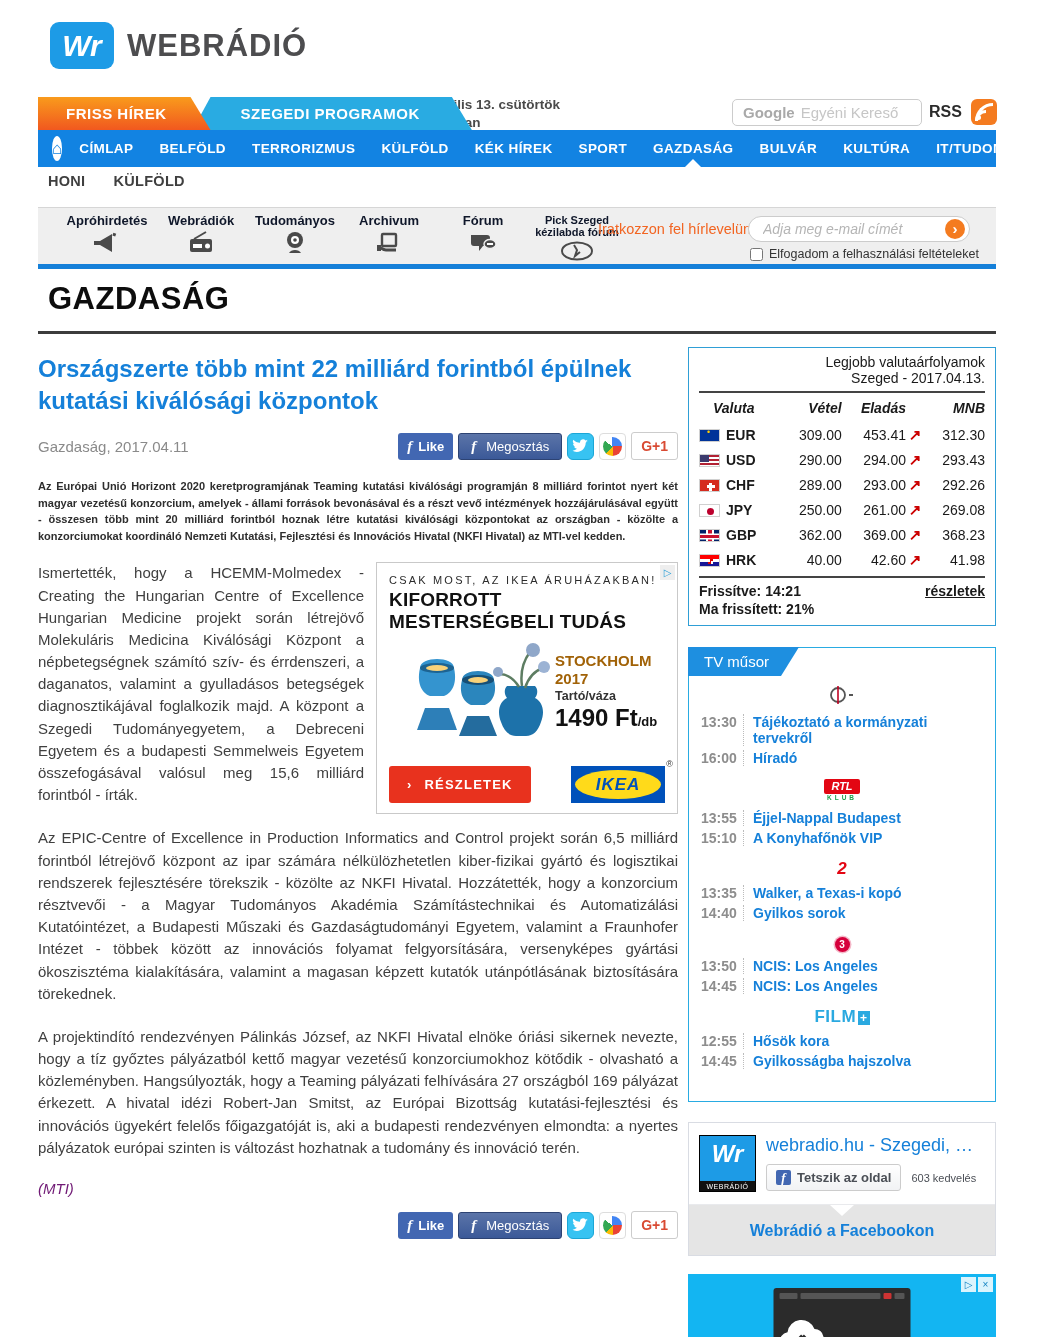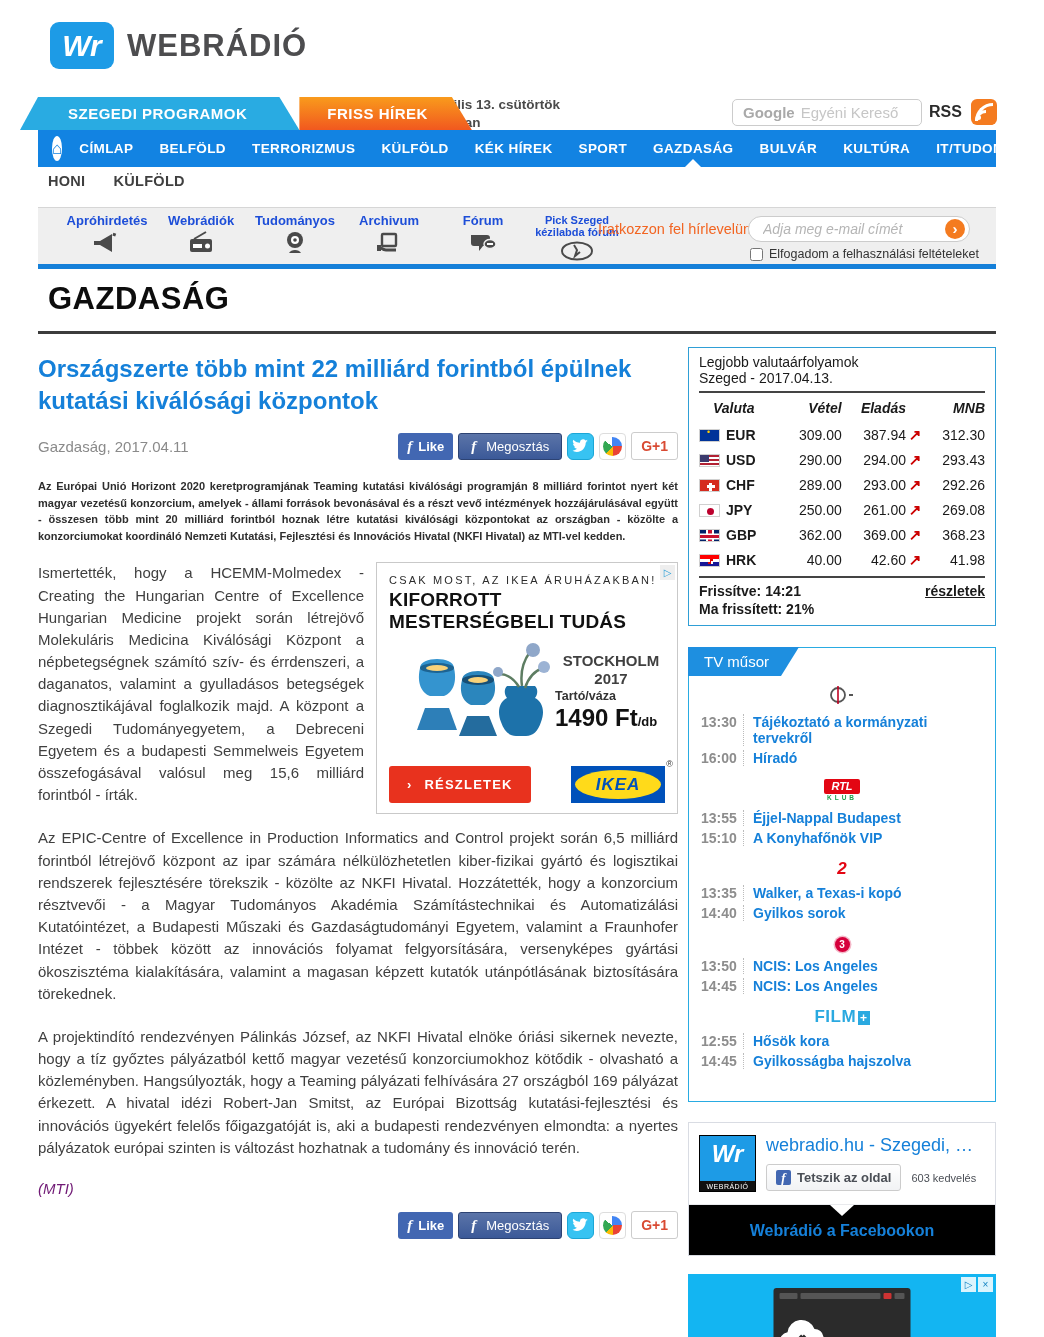--- a/index.html
+++ b/index.html
@@ -35,21 +35,21 @@
   .home-btn { width:25px; height:25px; border-radius:50%; background:#fff; color:#1283e2; display:flex; align-items:center; justify-content:center; font-size:17px; font-weight:bold; margin-right:4px; cursor:pointer; }
   .nav-item { color:#fff; font-weight:bold; font-size:13.5px; letter-spacing:.4px; height:37px; line-height:37px; padding:0 13px; position:relative; cursor:pointer; white-space:nowrap; }
   .nav-item.active::after { content:""; position:absolute; bottom:0; left:50%; transform:translateX(-50%); border-left:8px solid transparent; border-right:8px solid transparent; border-bottom:8px solid #fff; }
 
   .subnav { position:absolute; left:48px; top:173px; display:flex; gap:28px; }
   .subnav span { font-weight:bold; font-size:14.5px; color:#3f3f3f; letter-spacing:.3px; cursor:pointer; }
 
   .toolbar { position:absolute; left:38px; top:207px; width:958px; height:62px; background:#efefef; border-top:1px solid #d6d6d6; border-bottom:5px solid #1580d9; }
   .tool-items { position:absolute; left:22px; top:6px; display:flex; }
   .tool-item { width:94px; text-align:center; cursor:pointer; }
-  .tool-item .tlabel { font-size:13px; color:#1d4ed8; font-weight:bold; display:block; line-height:1.1; }
+  .tool-item .tlabel { font-size:13px; color:#0f172a; font-weight:bold; display:block; line-height:1.1; }
   .tool-item .tlabel.small { font-size:11px; }
   .tool-item svg { margin-top:3px; }
   .nl-label { position:absolute; left:560px; top:13px; color:#f26522; font-size:14.5px; }
   .nl-inputwrap { position:absolute; left:710px; top:8px; width:222px; height:26px; border:1px solid #ccc; border-radius:13px; background:#fff; display:flex; align-items:center; padding:0 4px 0 14px; }
   .nl-input { border:none; outline:none; flex:1; min-width:0; font-style:italic; font-size:14px; color:#888; font-family:inherit; }
   .nl-input::placeholder { color:#b5b5b5; }
   .nl-arrow { width:20px; height:20px; border-radius:50%; background:#f47b20; color:#fff; font-size:15px; font-weight:bold; display:flex; align-items:center; justify-content:center; cursor:pointer; line-height:1; padding-bottom:2px; }
   .nl-consent { position:absolute; left:712px; top:39px; display:flex; align-items:center; gap:6px; font-size:12.5px; color:#333; }
   .nl-consent input { width:13px; height:13px; }
 
@@ -79,34 +79,34 @@
   .source { font-style:italic; font-size:15px; color:#701a75; margin-bottom:14px; }
   .social-row2 { display:flex; justify-content:flex-end; margin:4px 0 30px; }
 
   
   .ikea-ad { float:right; width:302px; height:252px; border:1px solid #c9c9c9; margin:0 0 8px 12px; position:relative; background:#fff; cursor:pointer; }
   .adchoices { position:absolute; top:2px; right:2px; width:15px; height:15px; background:#eee; color:#2a9fd8; font-size:10px; text-align:center; line-height:15px; }
   .ikea-kicker { font-size:11px; letter-spacing:2.2px; color:#2b2b2b; margin:11px 12px 3px; }
   .ikea-headline { font-size:19px; font-weight:800; color:#111; margin:0 12px; line-height:1.12; letter-spacing:.2px; }
   .ikea-body { position:relative; height:112px; margin:6px 10px 0; }
   .ikea-info { position:absolute; right:0; top:14px; width:112px; }
-  .ikea-prod { font-size:15px; font-weight:800; color:#404040; line-height:1.2;text-align:center; }
+  .ikea-prod { font-size:15px; font-weight:800; color:#a16207; line-height:1.2; }
   .ikea-sub { font-size:12.5px; color:#333; margin:1px 0 3px;font-weight:bold; }
   .ikea-price { font-size:24px; font-weight:800; color:#111; line-height:1; }
   .ikea-price span { font-size:13px; }
   .ikea-bottom { position:absolute; bottom:10px; left:12px; right:12px; display:flex; justify-content:space-between; align-items:center; }
   .reszletek { background:#e8321e; color:#fff; padding:11px 18px; border-radius:3px; font-size:13px; font-weight:bold; letter-spacing:1.2px; display:flex; gap:12px; align-items:center; cursor:pointer; }
   .ikea-logo { width:94px; height:37px; background:#0051ba; position:relative; display:flex; align-items:center; justify-content:center; }
   .ikea-oval { width:86px; height:29px; background:#ffda1a; border-radius:50%; display:flex; align-items:center; justify-content:center; }
   .ikea-word { color:#0051ba; font-weight:bold; font-style:italic; font-size:17px; letter-spacing:1px; }
   .ikea-reg { position:absolute; top:-7px; right:-8px; font-size:9px; color:#333; }
 
   
   .rates { border:1px solid #2f9fd6; padding:6px 10px 8px; margin-bottom:21px; color:#1a1a1a; }
-  .rates-title { text-align:left; font-size:14px; }
+  .rates-title { text-align:right; font-size:14px; }
   .rates-rule { border-top:2px solid #444; margin:5px 0 4px; }
   .rates table { width:100%; border-collapse:collapse; font-size:14px; }
   .rates th { font-style:italic; font-weight:bold; padding:3px 0 6px; }
   .rates td { padding:3.5px 0; }
   .num { text-align:right; }
   .flag { display:inline-block; width:21px; height:13px; vertical-align:-2px; margin-right:6px; border:1px solid #d0d0d0; }
   .flag-eur { background:#039; position:relative; }
   .flag-eur::after { content:"•"; position:absolute; color:#fc0; font-size:9px; left:7px; top:-3px; }
   .flag-usd { background:repeating-linear-gradient(#b22234 0 2px,#fff 2px 4px); position:relative; }
   .flag-usd::after { content:""; position:absolute; left:0; top:0; width:9px; height:7px; background:#3c3b6e; }
@@ -146,21 +146,21 @@
   .fb { border:1px solid #d9dce3; margin-bottom:18px; background:#fff; }
   .fb-card { padding:12px 10px; display:flex; gap:10px; }
   .fb-avatar { width:57px; height:57px; border:1px solid #000; background:#1d9be6; flex:none; position:relative; cursor:pointer; }
   .fb-avatar .wr { position:absolute; top:4px; left:0; right:0; text-align:center; color:#fff; font-weight:bold; font-style:italic; font-size:24px; }
   .fb-avatar .wrname { position:absolute; bottom:0; left:0; right:0; background:#111; color:#fff; font-size:7px; text-align:center; letter-spacing:.5px; padding:1.5px 0; }
   .fb-title { color:#1580d9; font-size:18px; margin-bottom:8px; cursor:pointer; white-space:nowrap; overflow:hidden; }
   .fb-actions { display:flex; gap:10px; align-items:center; }
   .fb-like-btn { border:1px solid #ccc; background:linear-gradient(#fff,#f1f2f4); border-radius:3px; padding:5px 9px; font-size:13px; font-weight:bold; color:#4b4f56; display:flex; gap:6px; align-items:center; cursor:pointer; }
   .fb-like-btn .f { color:#fff; background:#4267b2; width:15px; height:15px; border-radius:2px; text-align:center; line-height:15px; font-family:"Liberation Serif", serif; font-style:italic; font-weight:bold; }
   .fb-likes { font-size:11px; color:#4b4f56; }
-  .fb-footer { background:#000000; border-top:1px solid #e9eaed; text-align:center; padding:17px 0 15px; position:relative; }
+  .fb-footer { background:#e5e5e5; border-top:1px solid #e9eaed; text-align:center; padding:17px 0 15px; position:relative; }
   .fb-footer::before { content:""; position:absolute; top:0; left:50%; transform:translateX(-50%); border-left:12px solid transparent; border-right:12px solid transparent; border-top:11px solid #fff; }
   .fb-footer span { color:#1580d9; font-weight:bold; font-size:16px; cursor:pointer; }
 
   
   .vimeo { background:#13b5f2; height:250px; position:relative; cursor:pointer; }
   .vimeo-corner { position:absolute; top:3px; right:3px; display:flex; gap:2px; }
   .vimeo-corner i { width:15px; height:15px; background:rgba(255,255,255,.85); color:#1283c2; font-size:10px; font-style:normal; text-align:center; line-height:15px; }
   .vimeo-player { position:absolute; left:50%; transform:translateX(-50%); top:14px; width:137px; height:109px; background:#2b2b2b; border-radius:3px; }
   .vp-bar { position:absolute; top:5px; left:6px; right:6px; height:6px; display:flex; gap:3px; }
   .vp-bar b { flex:1; background:#555; border-radius:1px; }
@@ -170,22 +170,22 @@
 <body>
 
 <div class="page">
 
   <div class="logo">
     <div class="logo-mark">Wr</div>
     <div class="logo-text">WEBRÁDIÓ</div>
   </div>
 
   <div class="tabs">
+    <div class="tab tab-orange">FRISS HÍREK</div>
     <div class="tab tab-blue">SZEGEDI PROGRAMOK</div>
-    <div class="tab tab-orange">FRISS HÍREK</div>
   </div>
 
   <div class="date-block">
     <div>2017. április 13. csütörtök</div>
     <div>Ida napja van</div>
   </div>
 
   <div class="searchbox">
     <span class="search-brand">Google</span>
     <input class="search-input" type="text" placeholder="Egyéni Kereső" style="">
@@ -398,21 +398,21 @@
               <tr>
             <th style="text-align:left; padding-left:14px">Valuta</th>
             <th class="num">Vétel</th>
             <th class="num">Eladás</th>
             <th></th>
             <th class="num">MNB</th>
           </tr>
           <tr>
             <td><span class="flag flag-eur"></span><span class="code">EUR</span></td>
             <td class="num">309.00</td>
-                <td class="num">387.94</td>
+                <td class="num">453.41</td>
             <td class="trend">↗</td>
             <td class="num">312.30</td>
           </tr>
           <tr>
             <td><span class="flag flag-usd"></span><span class="code">USD</span></td>
             <td class="num">290.00</td>
                 <td class="num">294.00</td>
             <td class="trend">↗</td>
             <td class="num">293.43</td>
           </tr>

